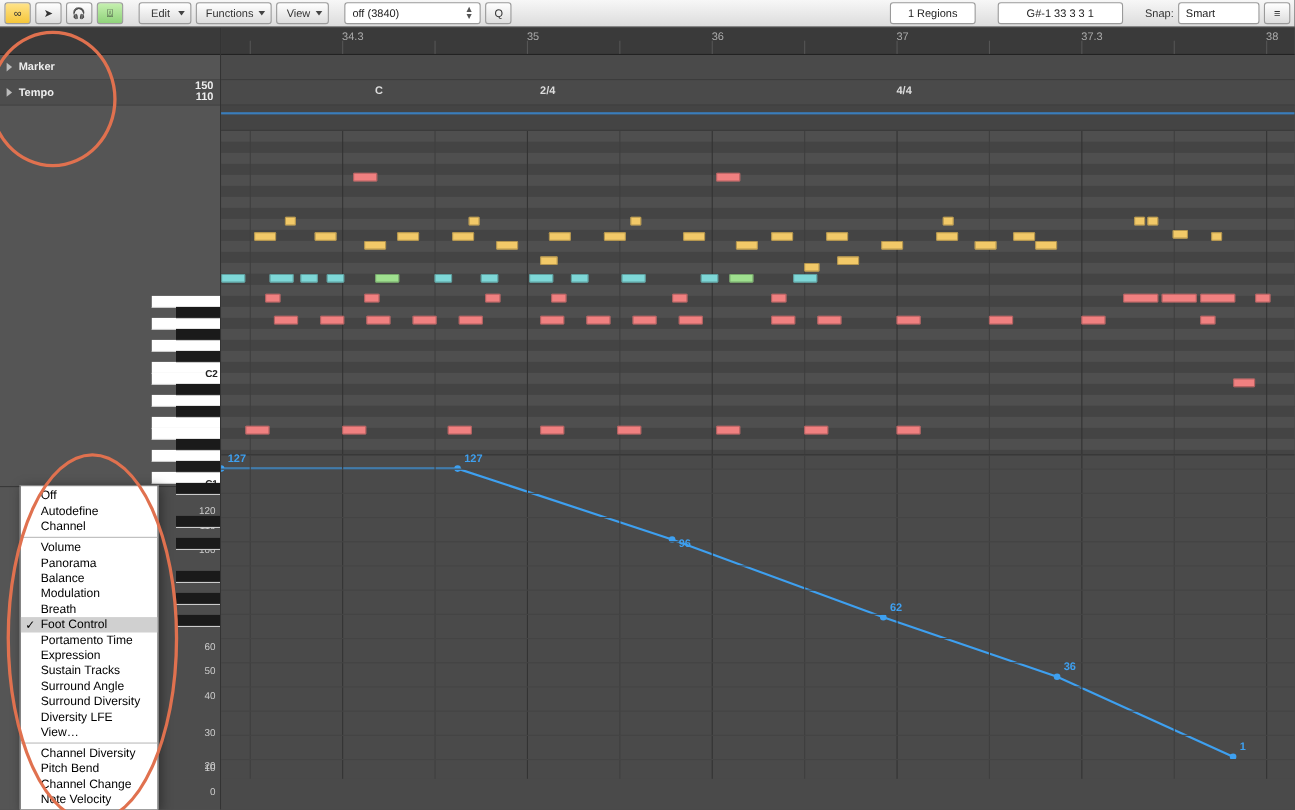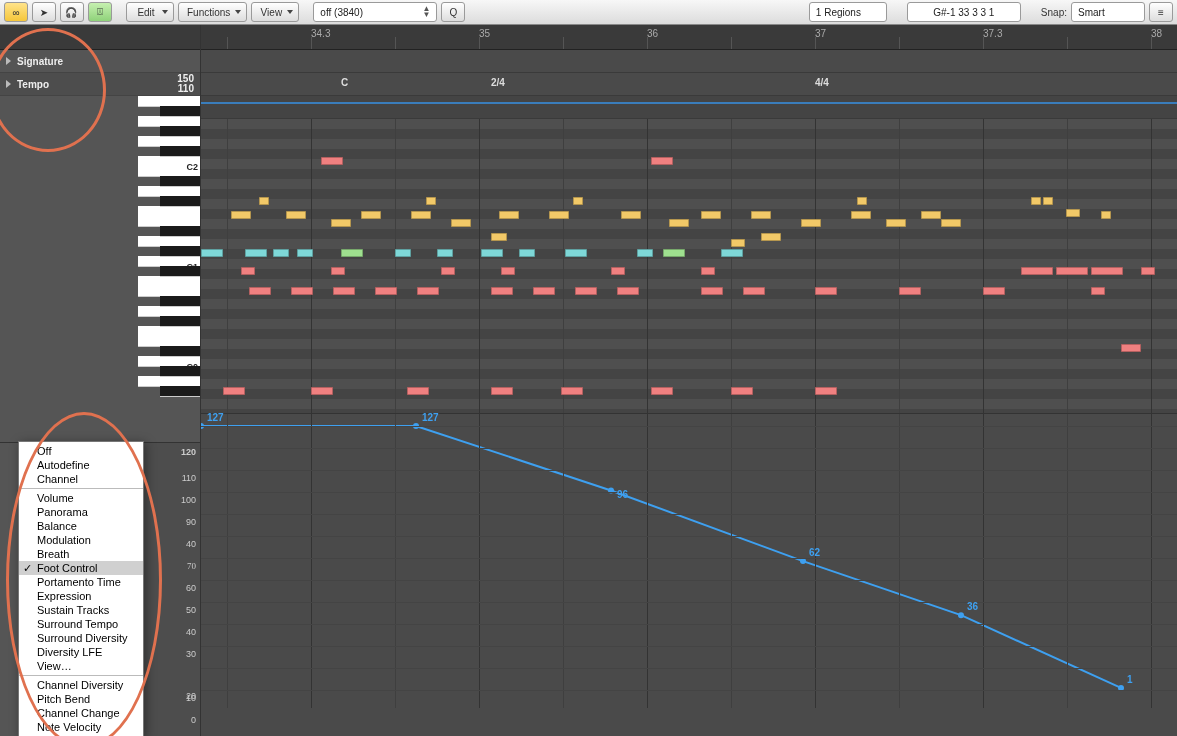--- a/index.html
+++ b/index.html
@@ -13,21 +13,21 @@
   .spacer{flex:1;}
   .toolbar .label{font-size:10px;color:#333;}
   .content{display:flex;height:712px;}
   .sidebar{width:200px;background:#555;display:flex;flex-direction:column;position:relative;border-right:1px solid #333;}
   .ruler{height:24px;background:#3a3a3a;border-bottom:1px solid #222;position:relative;}
   .sb-row{height:22px;display:flex;align-items:center;border-bottom:1px solid #444;font-size:10px;font-weight:bold;color:#eee;}
   .sb-arrow{width:0;height:0;border-top:4px solid transparent;border-bottom:4px solid transparent;border-left:5px solid #bbb;margin:0 6px 0 6px;}
   .sb-arrow.down{border-left:4px solid transparent;border-right:4px solid transparent;border-top:5px solid #bbb;border-bottom:none;margin-top:1px;}
   .sb-row.tempo{background:#4d4d4d;}
   .tempo-vals{margin-left:auto;text-align:right;padding-right:6px;font-size:10px;line-height:10px;}
-  .piano-sidebar{flex:1;display:flex;}
+  .piano-sidebar{flex:1;display:flex;align-items:center;}
   .piano-sidebar .spacer-col{flex:1;background:#555;}
   .piano-col{width:62px;background:#555;position:relative;}
   .key{position:absolute;right:0;width:62px;height:10px;background:#fff;border-bottom:1px solid #ccc;}
   .key.black{background:#1a1a1a;width:40px;z-index:2;}
   .key-label{position:absolute;right:2px;font-size:9px;color:#222;font-weight:bold;}
   .automation-sidebar{height:294px;background:#555;display:flex;border-top:1px solid #333;}
   .auto-scale{width:62px;margin-left:auto;position:relative;background:#4d4d4d;}
   .auto-scale div{position:absolute;right:4px;font-size:9px;color:#ccc;}
   .main{flex:1;position:relative;background:#4a4a4a;}
   .ruler-main{height:24px;background:#3a3a3a;position:relative;border-bottom:1px solid #222;color:#aaa;font-size:10px;}
@@ -79,42 +79,42 @@
   <div class="tb-btn dropdown">
       <span>View</span>
     </div>
   <div style="width:6px"></div>
   <div class="tb-field" style="width:110px;justify-content:space-between">
     <span>off (3840)</span>
     <span style="font-size:8px;line-height:6px;color:#555;">▲<br>▼</span>
   </div>
   <div class="tb-btn" style="width:20px">Q</div>
   <div class="spacer"></div>
-  <div class="tb-field" style="min-width:64px;justify-content:flex-start">
+  <div class="tb-field" style="min-width:64px;justify-content:center">
       <span>1 Regions</span>
     </div>
   <div style="width:12px"></div>
   <div class="tb-field" style="min-width:100px;justify-content:center">
       <span>G#-1   33 3 3 1</span>
     </div>
   <div style="width:12px"></div>
   <span class="label">Snap:</span>
   <div class="tb-field" style="width:60px">
       <span>Smart</span>
     </div>
   <div class="tb-btn" style="width:16px">≡</div>
 </div>
 
 <div class="content">
 
   <div class="sidebar">
     <div class="ruler"></div>
     <div class="sb-row">
         <span class="sb-arrow"></span>
-        <span>Signature</span>
+        <span>Marker</span>
       </div>
     <div class="sb-row tempo">
         <span class="sb-arrow"></span>
         <span>Tempo</span>
       <div class="tempo-vals">
           <div>150</div>
           <div>110</div>
         </div>
     </div>
 
@@ -153,51 +153,51 @@
           <div class="key black" style="top: 290px;"></div>
           <div class="key-label" style="top: 66px;">C2</div>
           <div class="key-label" style="top: 166px;">C1</div>
           <div class="key-label" style="top: 266px;">C0</div>
         </div>
     </div>
 
     <div class="automation-sidebar">
       <div style="flex:1;background:#555"></div>
       <div class="auto-scale" id="auto-scale">
-          <div style="top: 4px; font-weight: bold;">120</div>
+          <div style="top: 16px;">120</div>
           <div style="top: 30px;">110</div>
           <div style="top: 52px;">100</div>
           <div style="top: 74px;">90</div>
           <div style="top: 96px;">40</div>
           <div style="top: 118px; font-family: Liberation Serif, serif;">70</div>
           <div style="top: 140px;">60</div>
           <div style="top: 162px;">50</div>
           <div style="top: 184px;">40</div>
-          <div style="top: 206px;">30</div>
+          <div style="top: 218px;">30</div>
           <div style="top: 228px; margin-top: 20px;">20</div>
           <div style="top: 250px;">10</div>
           <div style="top: 272px;">0</div>
         </div>
     </div>
 
     <div class="ctx-menu" id="ctx-menu">
         <div class="mi"><span>Off</span></div>
         <div class="mi"><span>Autodefine</span></div>
         <div class="mi"><span>Channel</span></div>
         <hr>
         <div class="mi"><span>Volume</span></div>
         <div class="mi"><span>Panorama</span></div>
         <div class="mi"><span>Balance</span></div>
         <div class="mi"><span>Modulation</span></div>
         <div class="mi"><span>Breath</span></div>
         <div class="mi sel"><span class="chk">✓</span><span>Foot Control</span></div>
         <div class="mi"><span>Portamento Time</span></div>
         <div class="mi"><span>Expression</span></div>
         <div class="mi"><span>Sustain Tracks</span></div>
-        <div class="mi"><span>Surround Tempo</span></div>
+        <div class="mi"><span>Surround Angle</span></div>
         <div class="mi"><span>Surround Diversity</span></div>
         <div class="mi"><span>Diversity LFE</span></div>
         <div class="mi"><span>View…</span></div>
         <hr>
         <div class="mi"><span>Channel Diversity</span></div>
         <div class="mi"><span>Pitch Bend</span></div>
         <div class="mi"><span>Channel Change</span></div>
         <div class="mi"><span>Note Velocity</span></div>
       </div>
   </div>

